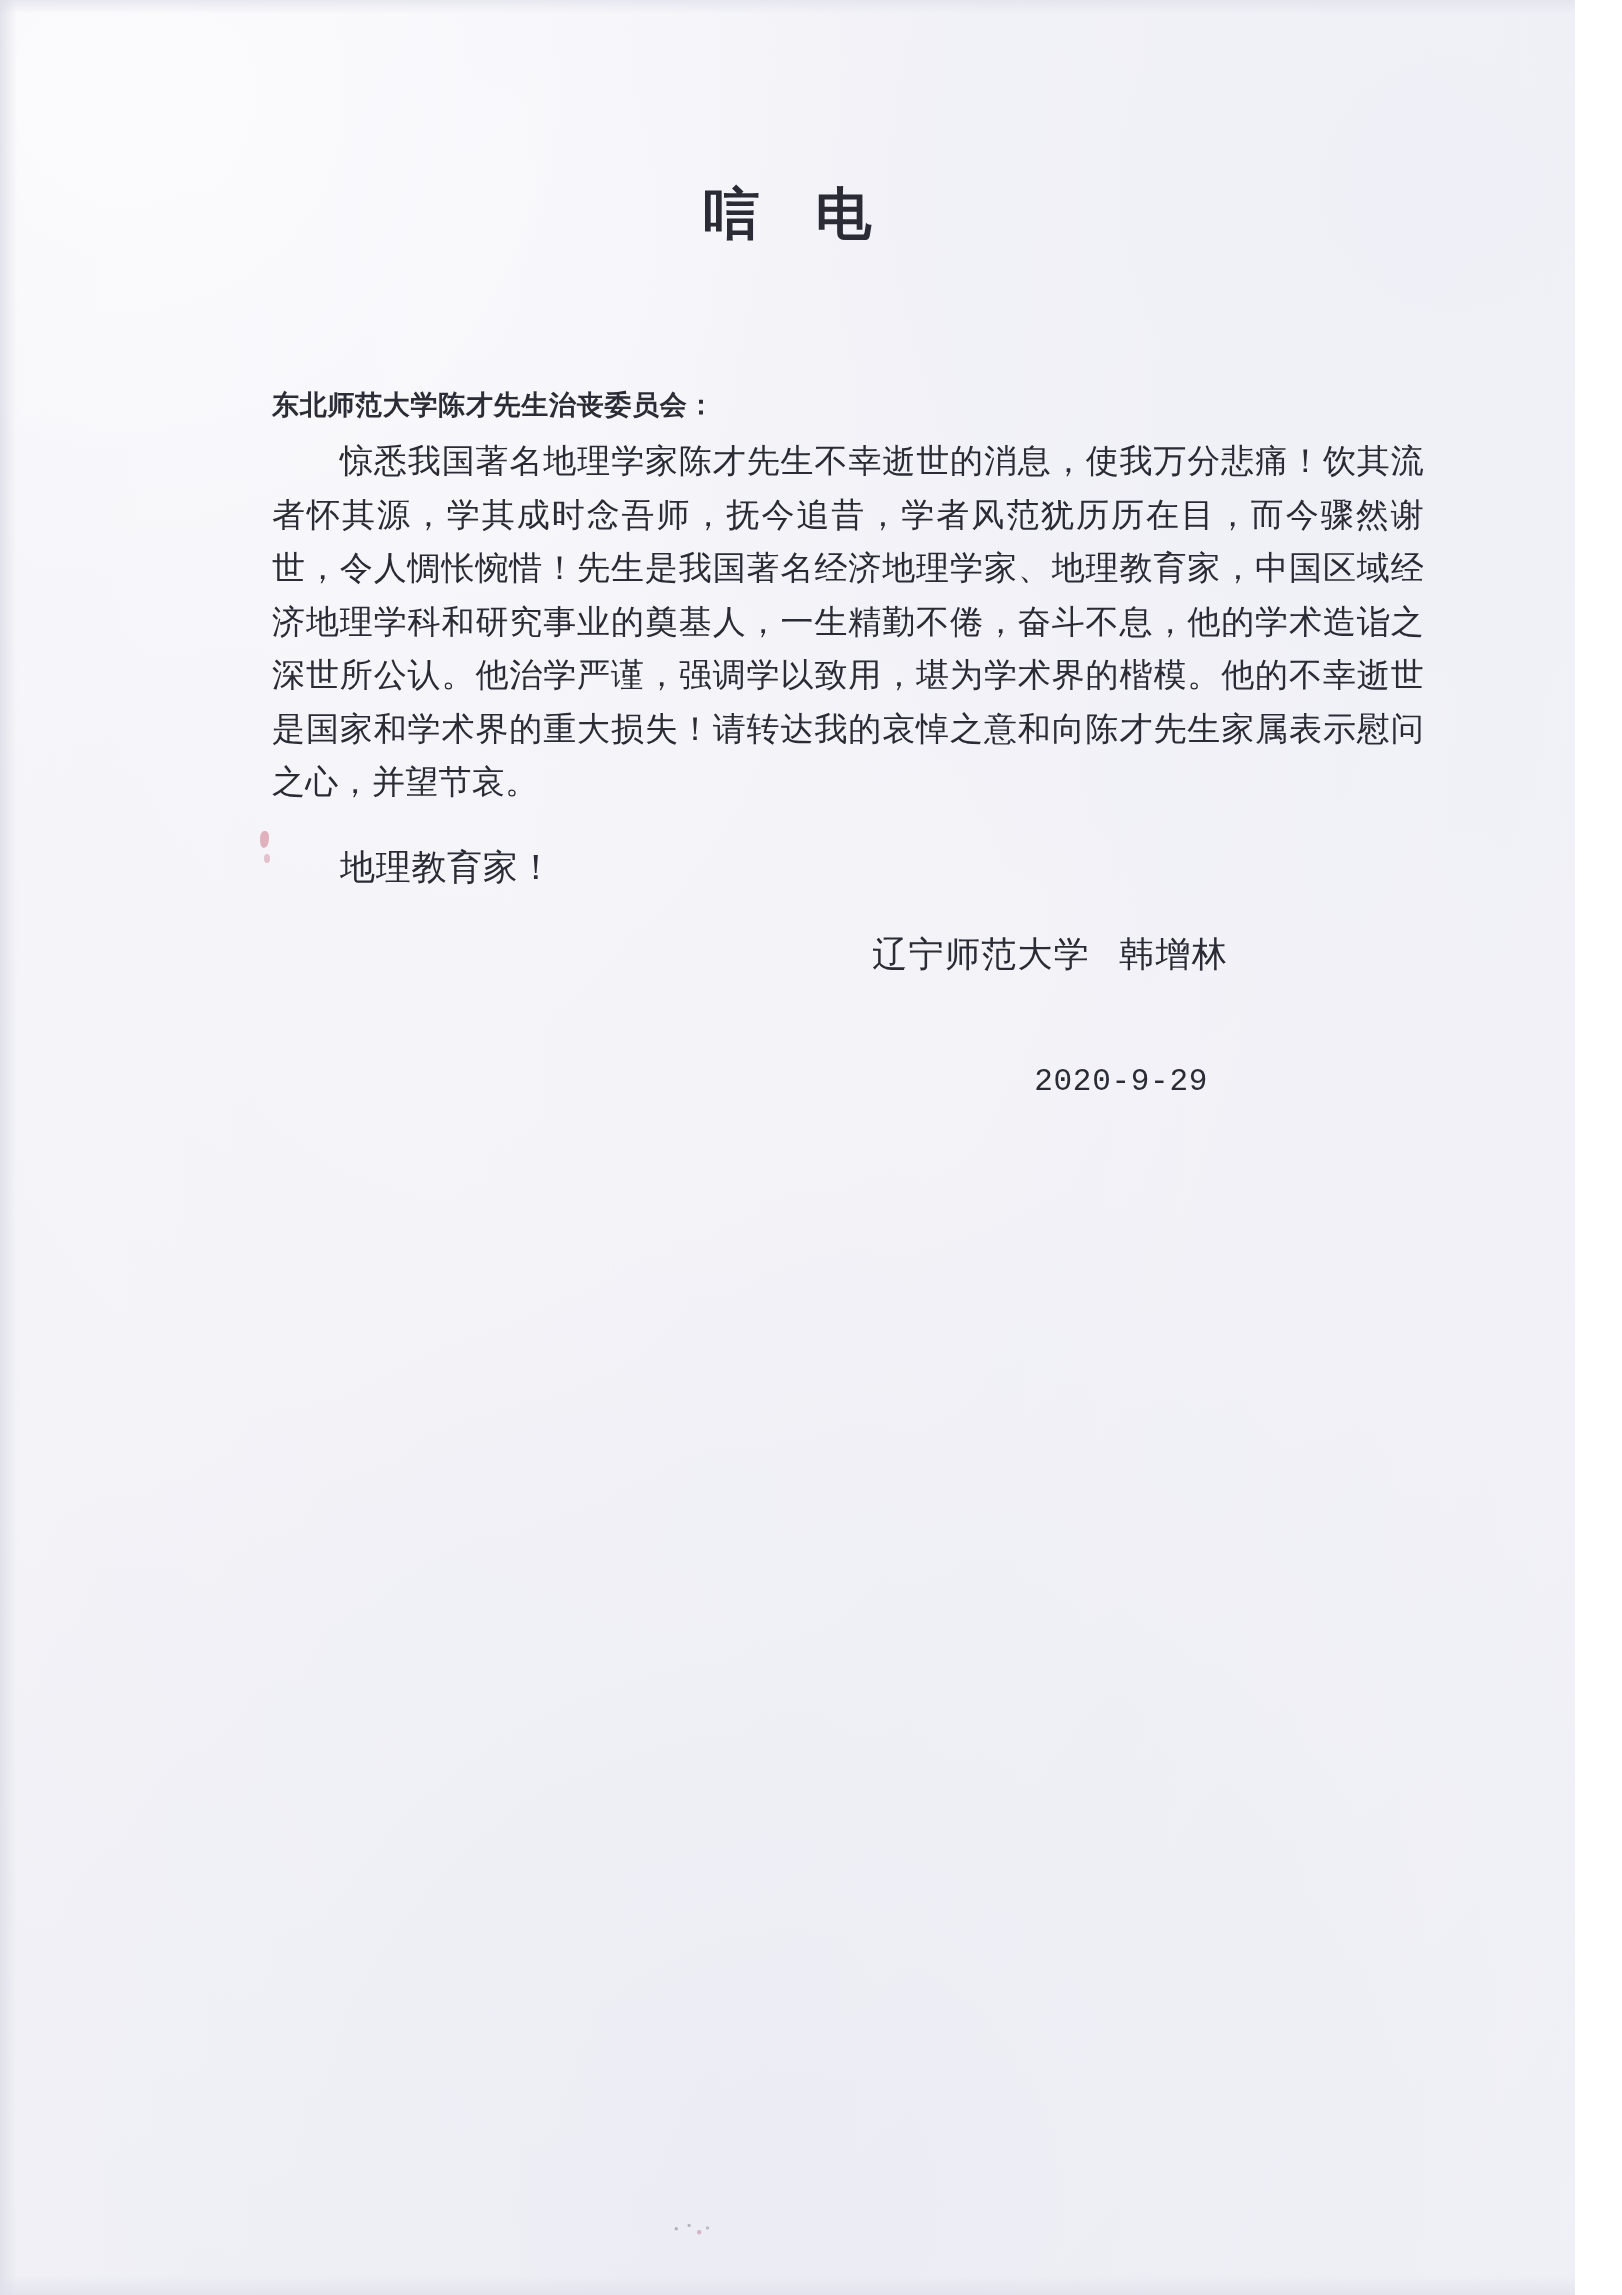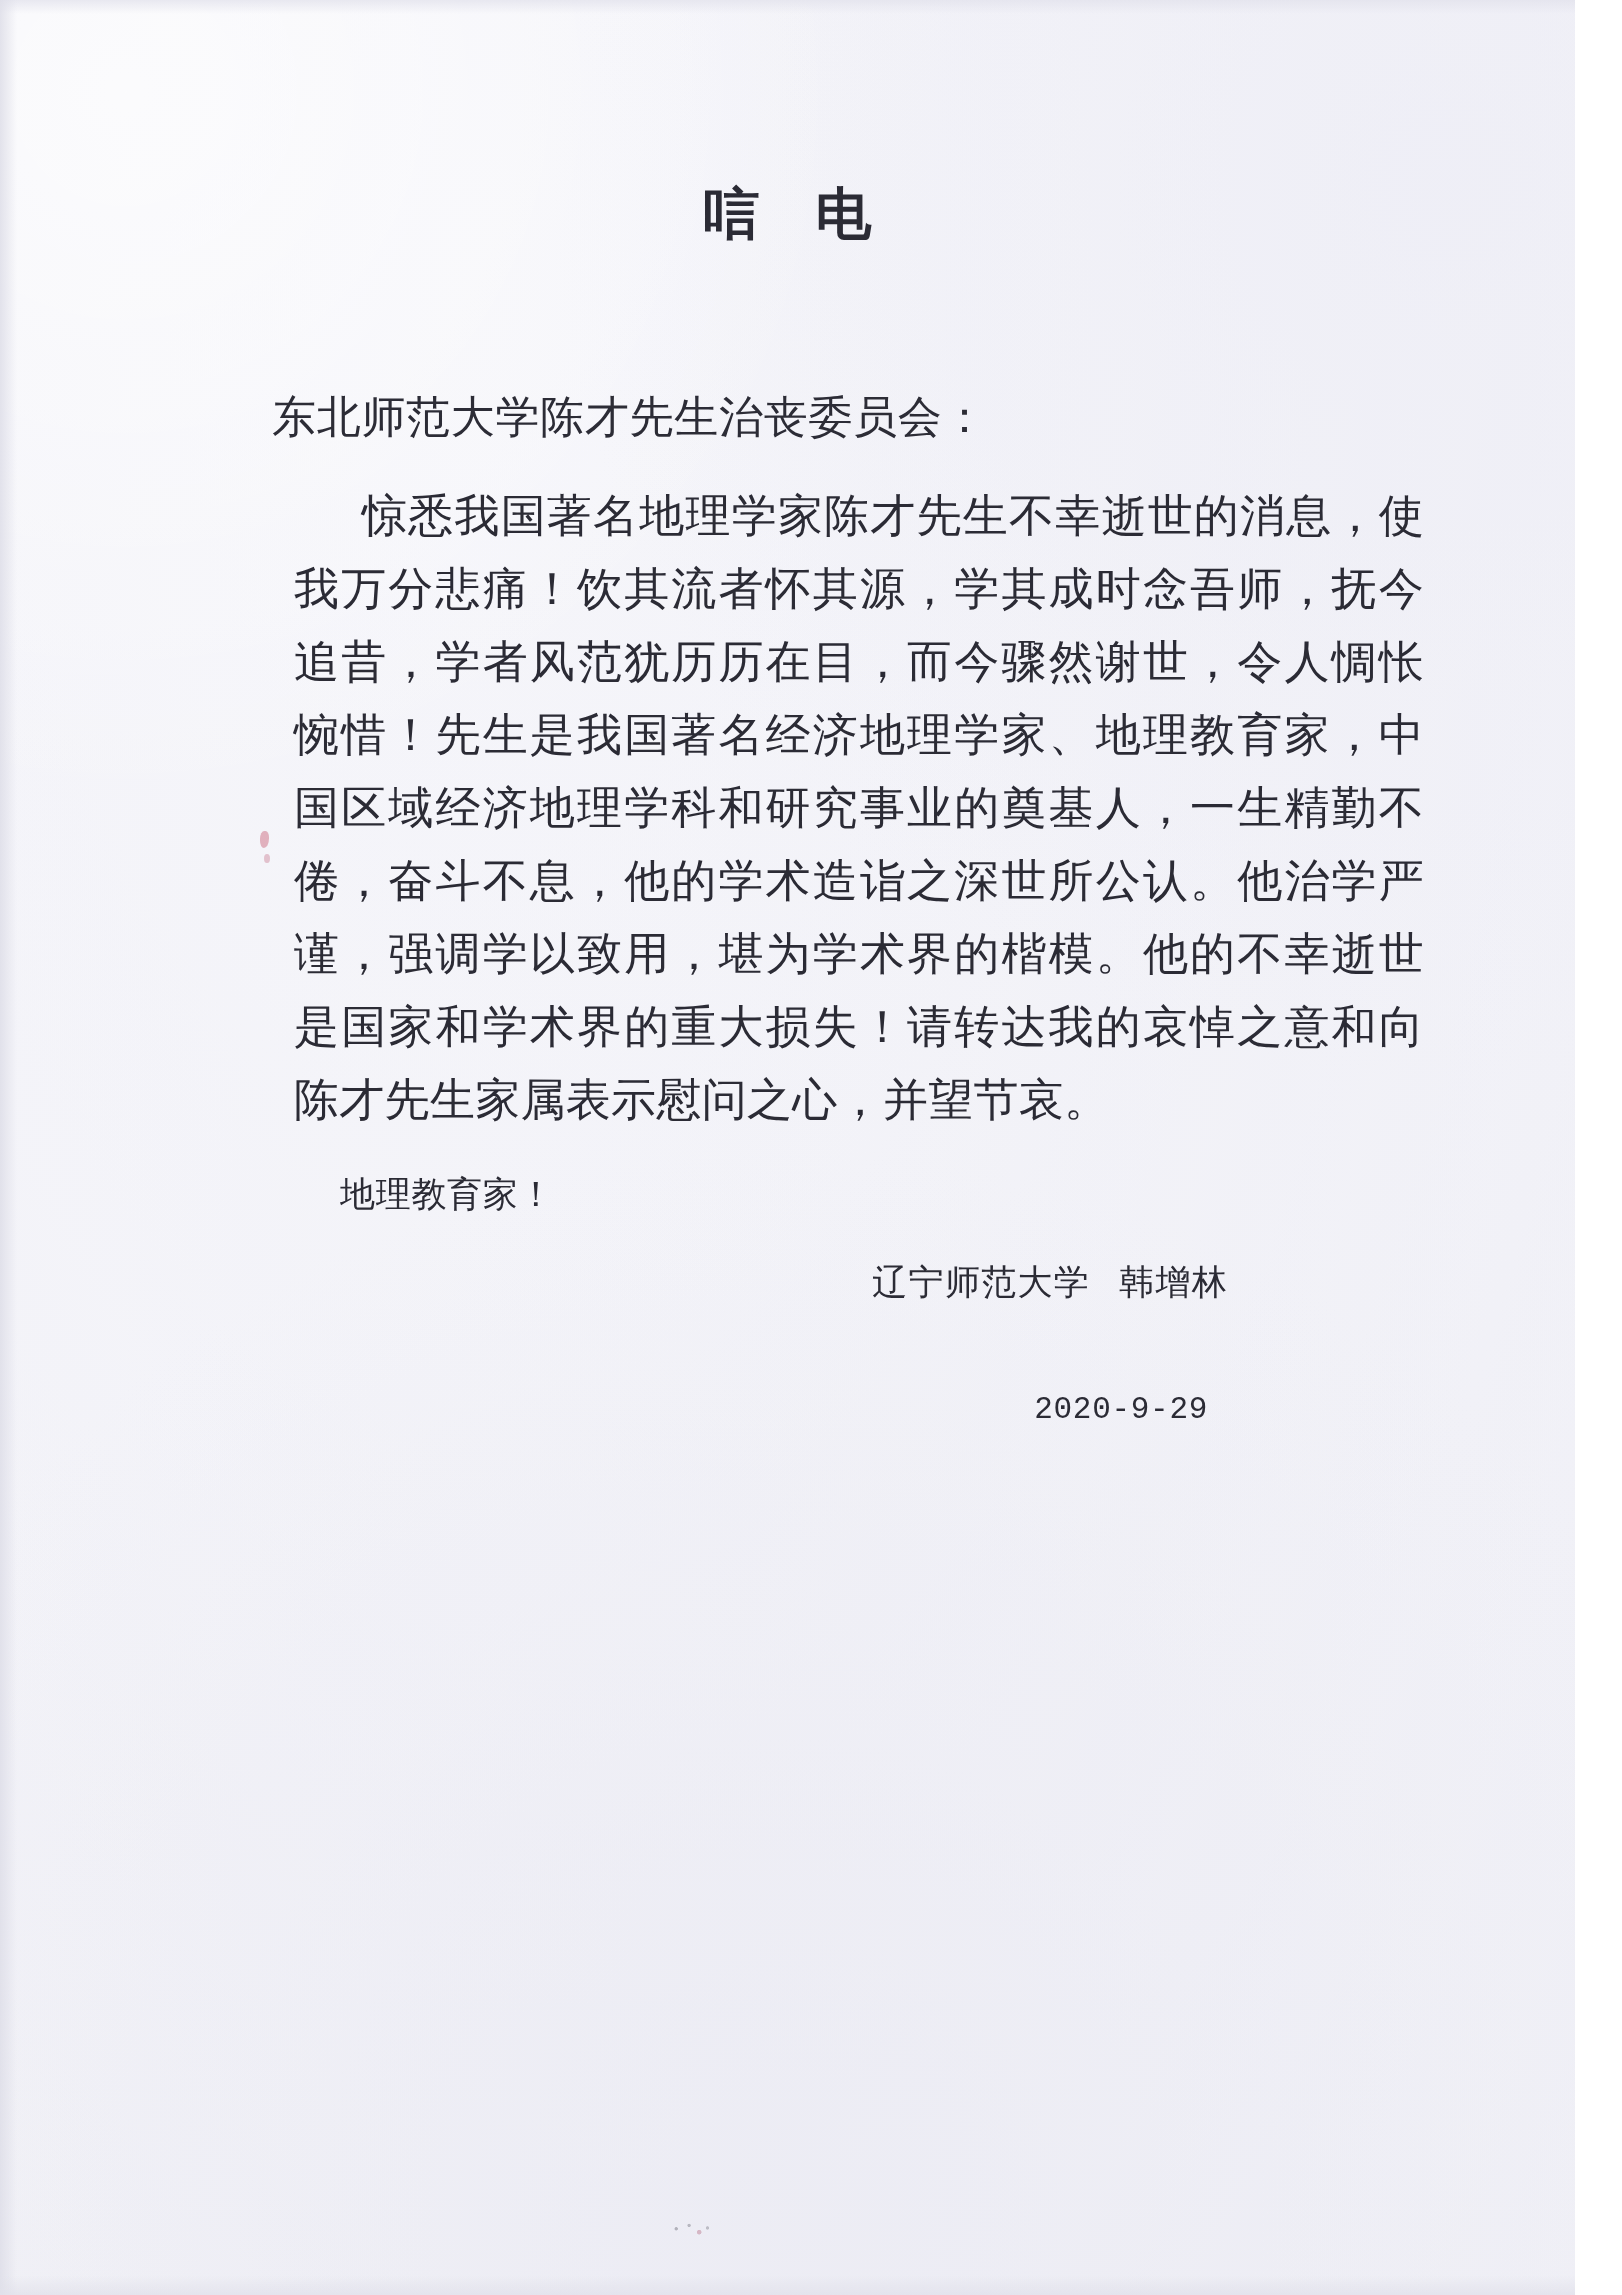--- a/index.html
+++ b/index.html
@@ -63,35 +63,35 @@
     position: absolute;
     top: 386px;
     left: 272px;
     width: 1152px;
     color: #2a2a33;
     font-size: 34px;
     line-height: 1.42;
   }
 
   .salutation {
-    font-size: 44px;
+    font-size: 27px;
     letter-spacing: 0.7px;
-    margin-bottom: 32px;
+    margin-bottom: 10px;
     color: #2c2c36;
+    font-weight: bold;
   }
 
   .para {
     text-indent: 68px;
     text-align: justify;
     text-justify: inter-ideograph;
-    font-size: 45px;
+    font-size: 33px;
     line-height: 1.62;
     letter-spacing: 0.3px;
     color: #2b2b35;
-    margin-left: 22px;
   }
 
   .closing-line {
     margin-top: 34px;
     text-indent: 68px;
     font-size: 35px;
     letter-spacing: 0.7px;
     color: #2b2b35;
   }
 

